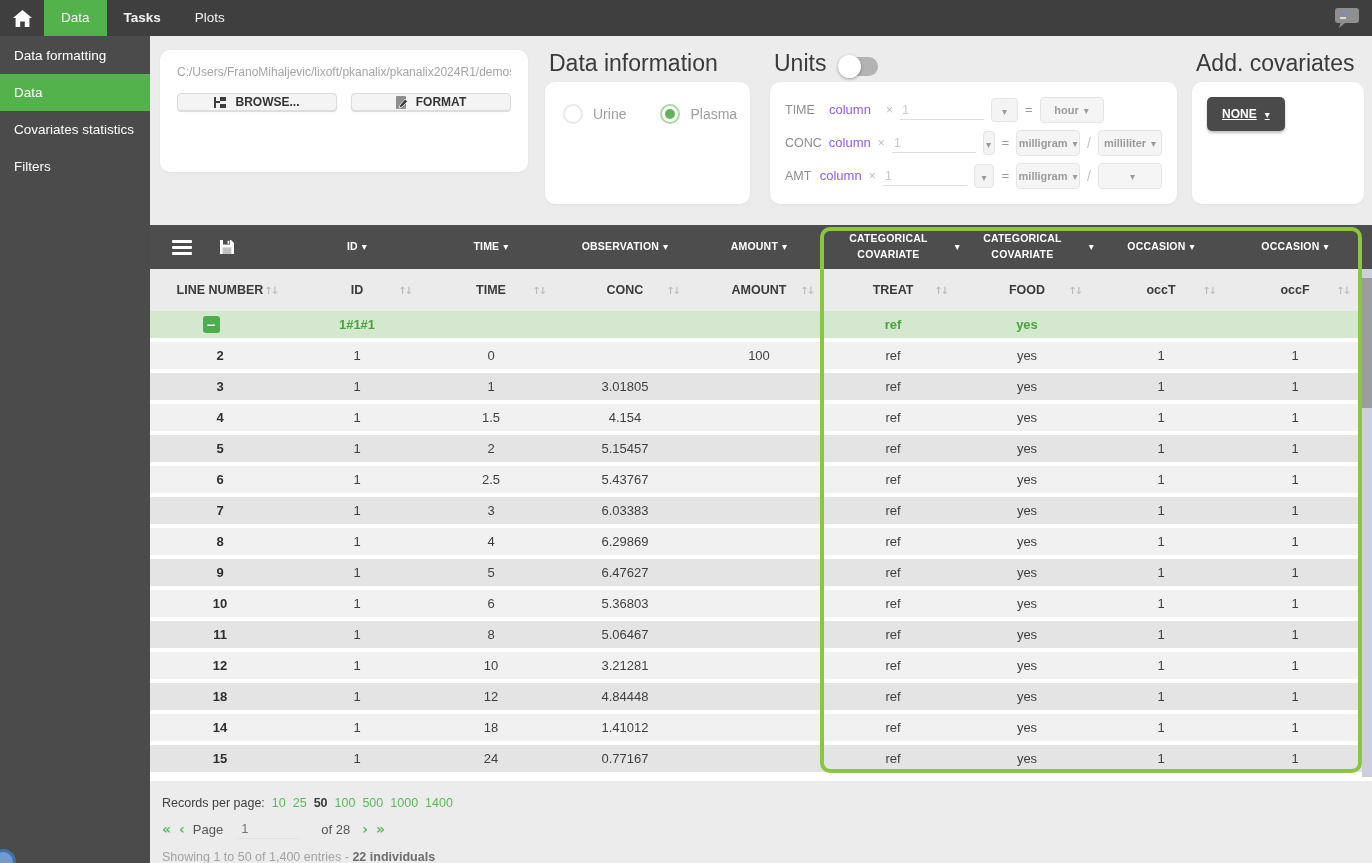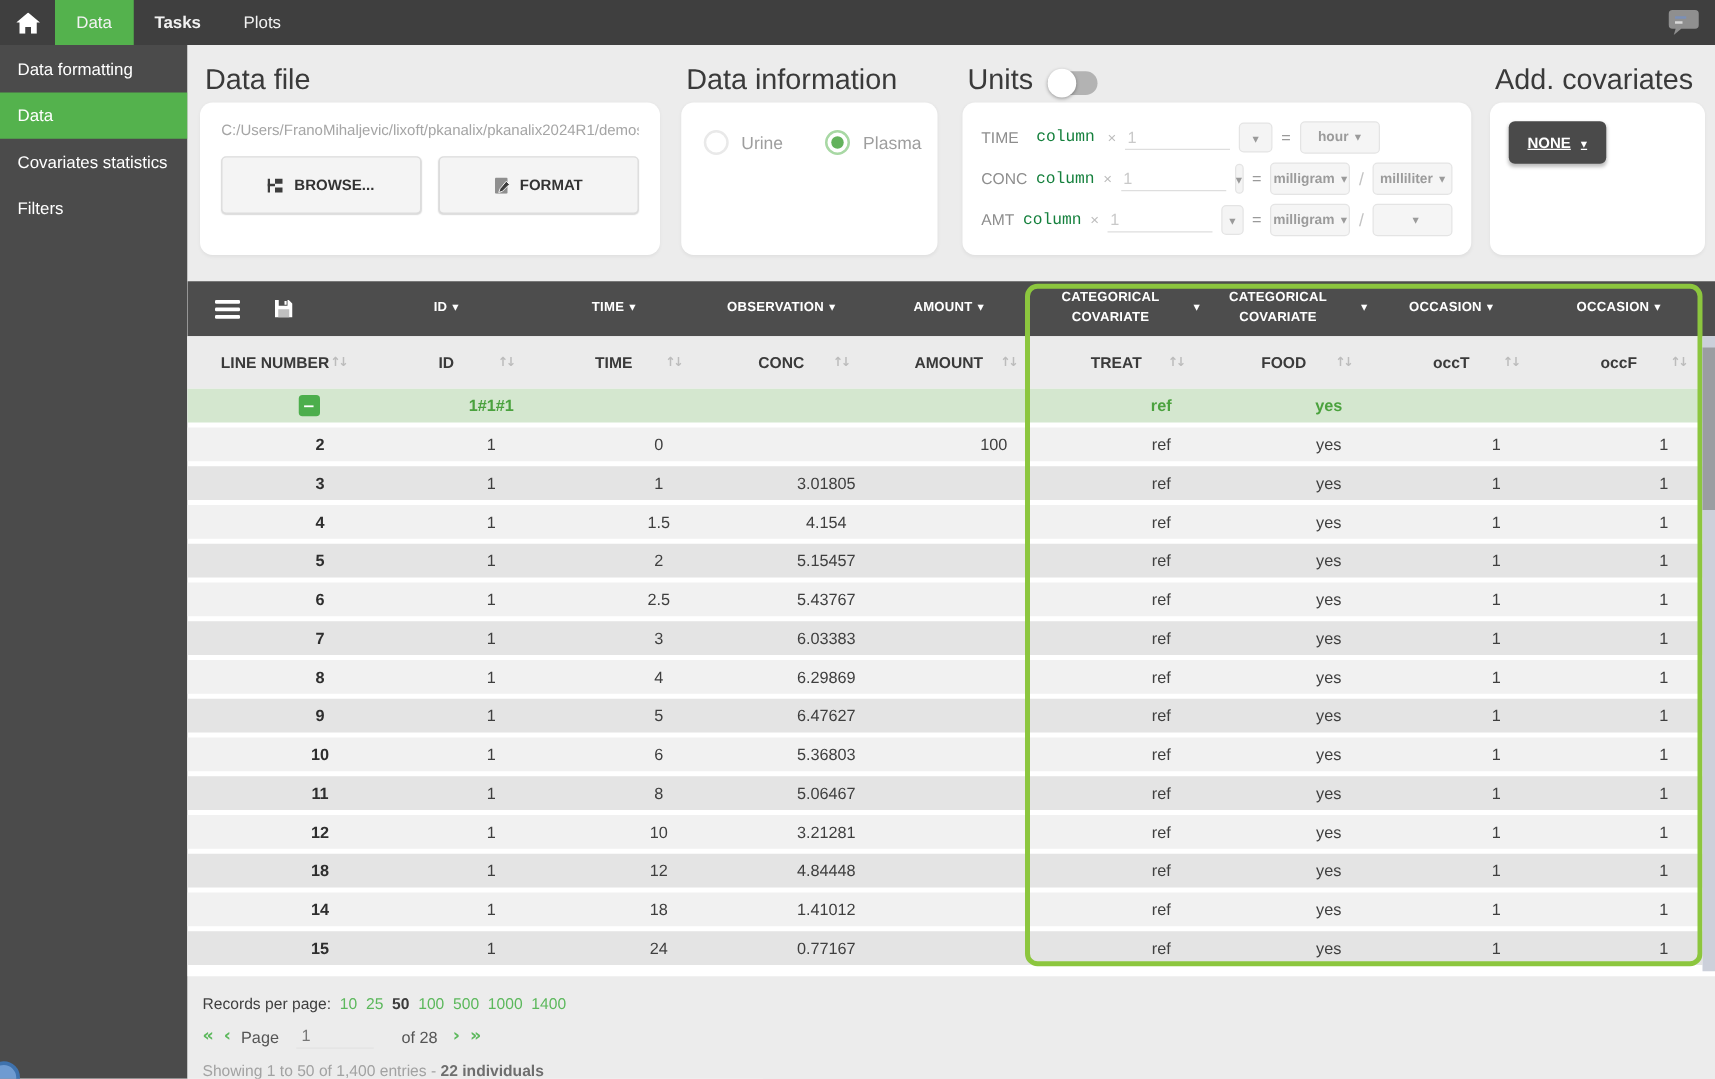--- a/index.html
+++ b/index.html
@@ -24,38 +24,38 @@
   .main { position:absolute; top:36px; left:150px; width:1222px; height:827px; background:#ececec; }
 
   .pgroup { position:absolute; top:14px; }
   .ptitle { font-size:23px; color:#3a3a3a; height:32px; font-weight:400; white-space:nowrap; padding-left:4px; }
   .card { background:#fff; border-radius:10px; height:122px; box-shadow:0 1px 3px rgba(0,0,0,0.05); overflow:hidden; }
 
   .p-datafile { left:10px; width:368px; }
   .df-body { padding:15px 17px 0; }
   .path { font-size:12px; color:#a5a5a5; white-space:nowrap; overflow:hidden; margin-bottom:14px; }
   .btnrow { display:flex; gap:14px; }
-  .stdbtn { flex:1; height:46px; background:#f4f4f4; border:1px solid #dcdcdc; border-radius:4px; font-weight:bold; font-size:12px; color:#333; display:flex; align-items:center; justify-content:center; gap:8px; box-shadow:0 1px 1px rgba(0,0,0,0.15); cursor:pointer; font-family:inherit; }
+  .stdbtn { flex:1; height:18px; background:#f4f4f4; border:1px solid #dcdcdc; border-radius:4px; font-weight:bold; font-size:12px; color:#333; display:flex; align-items:center; justify-content:center; gap:8px; box-shadow:0 1px 1px rgba(0,0,0,0.15); cursor:pointer; font-family:inherit; }
 
   .p-datainfo { left:395px; width:205px; }
   .di-body { padding:22px 18px; display:flex; gap:34px; }
   .radio { display:flex; align-items:center; gap:10px; cursor:pointer; }
   .rcirc { width:20px; height:20px; border-radius:50%; background:#fff; border:2px solid #e9e9e9; position:relative; }
   .rcirc.on { border-color:#a8d8a4; }
   .rcirc.on::after { content:""; position:absolute; inset:3px; background:#63b25c; border-radius:50%; }
   .rtext { font-size:14px; color:#9e9e9e; }
 
   .p-units { left:620px; width:407px; }
   .title-row { display:flex; align-items:center; }
   .toggle { display:inline-block; width:40px; height:19px; border-radius:10px; background:#b3b3b3; position:relative; margin-left:12px; cursor:pointer; }
   .knob { position:absolute; left:0; top:-2px; width:23px; height:23px; border-radius:50%; background:#fff; box-shadow:0 1px 3px rgba(0,0,0,.35); }
   .u-body { padding:15px 15px 0; }
   .urow { display:flex; align-items:center; gap:7px; height:25px; margin-bottom:8px; }
   .ulabel { width:37px; font-size:12.5px; color:#8d8d8d; }
-  .ucol { width:50px; color:#15803d; font-size:13px;font-family:Liberation Mono, monospace; }
+  .ucol { width:50px; color:#8b5cf6; font-size:13px; }
   .umul { color:#bdbdbd; font-size:12px; }
   .uinput { width:84px; border:none; border-bottom:1px solid #dedede; background:transparent; font-size:13px; color:#9a9a9a; padding:2px; outline:none; font-family:inherit; }
   .uinput::placeholder { color:#c9c9c9; }
   .usel { width:27px; height:24px; background:#f4f4f4; border:1px solid #e4e4e4; border-radius:4px; display:flex; align-items:center; justify-content:center; color:#9a9a9a; cursor:pointer; }
   .ueq { color:#9a9a9a; font-size:13px; }
   .ubtn { min-width:64px; height:26px; background:#f5f5f5; border:1px solid #e4e4e4; border-radius:4px; color:#9b9b9b; font-weight:bold; font-size:11px; display:flex; align-items:center; justify-content:center; gap:5px; padding:0 9px; cursor:pointer; font-family:inherit; }
   .uslash { color:#c3c3c3; font-size:14px; }
 
   .p-addcov { left:1042px; width:172px; }
   .ac-body { padding:15px; }
@@ -68,21 +68,21 @@
   .ghead { display:grid; grid-template-columns:140px repeat(8,134px) 10px; height:44px; background:#4d4d4d; }
   .gcell { display:flex; align-items:center; justify-content:center; text-align:center; color:#fff; font-size:10.5px; font-weight:bold; letter-spacing:.2px; line-height:1.5; cursor:pointer; }
   .gcell .caret { margin-left:4px; }
   .gcell.first { justify-content:flex-start; padding-left:22px; gap:28px; cursor:default; }
   .hamburger { display:inline-flex; flex-direction:column; gap:3px; cursor:pointer; }
   .hamburger i { width:20px; height:3px; background:#fff; border-radius:1px; }
   .chead { display:grid; grid-template-columns:140px repeat(8,134px); width:1212px; height:42px; background:#ebebeb; }
   .ccell { position:relative; display:flex; align-items:center; justify-content:center; font-weight:bold; font-size:12.5px; color:#3a3a3a; cursor:pointer; }
   .sort { position:absolute; right:13px; color:#bcbcbc; font-size:10px; letter-spacing:-2px; font-family:"DejaVu Sans",sans-serif; }
   .sort::after { content:"\2191\2193"; }
-  .row { display:grid; grid-template-columns:140px repeat(8,134px); width:1212px; height:27px; margin-bottom:4px;padding-left:36px; }
+  .row { display:grid; grid-template-columns:140px repeat(8,134px); width:1212px; height:27px; margin-bottom:4px; }
   .cell { display:flex; align-items:center; justify-content:center; font-size:13px; color:#3f3f3f; }
   .cell.ln { font-weight:bold; color:#2e2e2e; }
   .row.even { background:#f1f1f1; }
   .row.odd { background:#e4e4e4; }
   .row.group-row { background:#d4e7cf; }
   .gtext { color:#4ba23e; font-weight:bold; }
   .minus-btn { width:17px; height:17px; background:#4cae4c; border-radius:3px; color:#fff; display:flex; align-items:center; justify-content:center; font-size:12px; font-weight:bold; margin-right:18px; cursor:pointer; }
   .minus-btn::after { content:"\2212"; font-family:"DejaVu Sans",sans-serif; }
   .hl-box { position:absolute; left:670px; top:2px; width:542px; height:546px; border:4px solid #8cc63e; border-radius:10px; pointer-events:none; }
   .vscroll { position:absolute; right:0; top:44px; width:10px; height:508px; background:#ccd0da; }
@@ -133,21 +133,20 @@
 <div class="sidebar">
     <div class="side-item">Data formatting</div>
     <div class="side-item active">Data</div>
     <div class="side-item">Covariates statistics</div>
     <div class="side-item">Filters</div>
   </div>
 
 <div class="main">
 
   <div class="pgroup p-datafile">
-    <div class="ptitle">Data file</div>
     <div class="card">
       <div class="df-body">
         <div class="path">C:/Users/FranoMihaljevic/lixoft/pkanalix/pkanalix2024R1/demos/1.ba...</div>
         <div class="btnrow">
           <button class="stdbtn">
             <svg width="13" height="13" viewBox="0 0 13 13">
                 <rect x="0" y="1" width="2" height="11" fill="#3d3d3d"></rect>
                 <rect x="0" y="5" width="6" height="2" fill="#3d3d3d"></rect>
                 <rect x="6" y="1" width="6" height="4" fill="#3d3d3d"></rect>
                 <rect x="6" y="8" width="6" height="4" fill="#3d3d3d"></rect>

